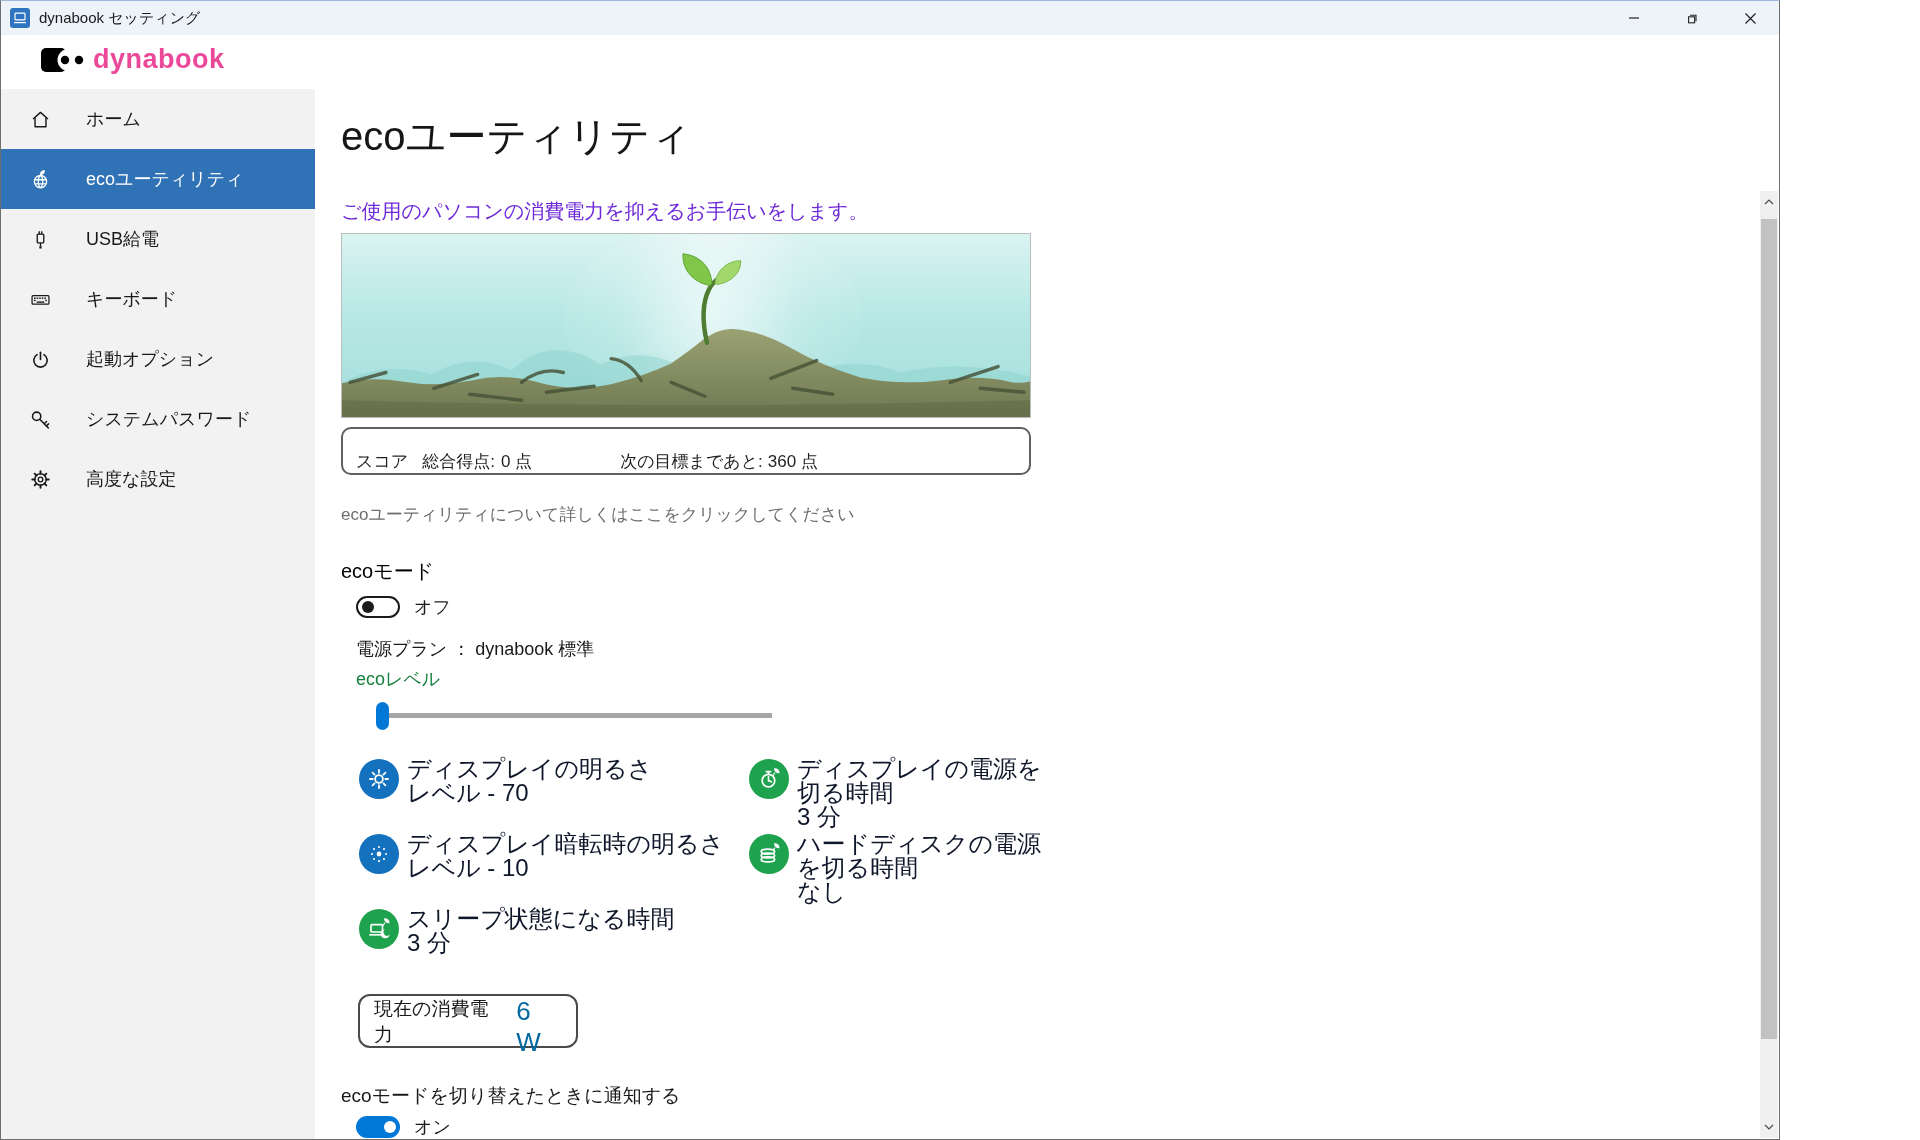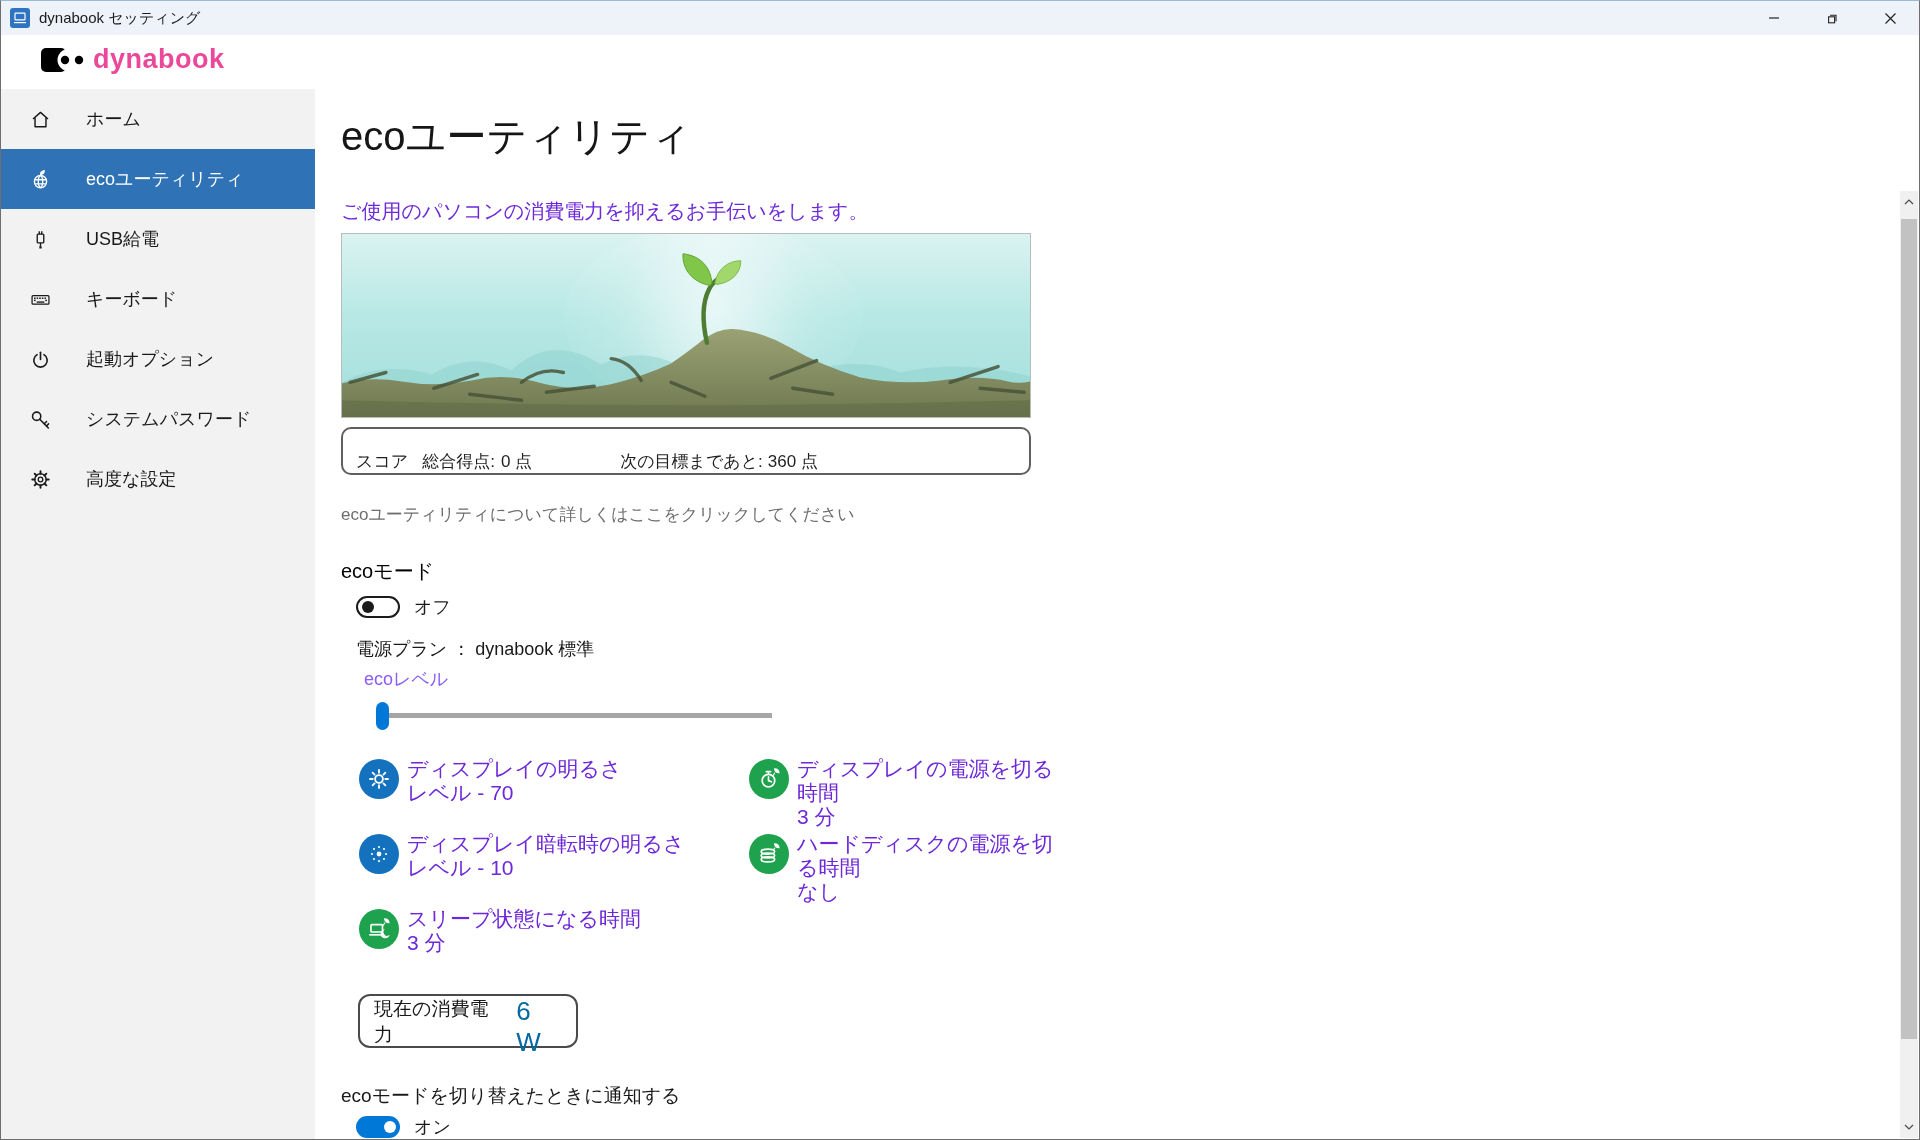--- a/index.html
+++ b/index.html
@@ -1,18 +1,18 @@
 <!DOCTYPE html>
 <html><head>
 <meta charset="utf-8">
 <style>
   * { margin:0; padding:0; box-sizing:border-box; }
   html,body { width:1920px; height:1140px; overflow:hidden; }
   body { font-family:"Liberation Sans","DejaVu Sans",sans-serif; background:#fff; color:#1d1d1d; }
-  .window { position:relative; width:1920px; height:1140px; background:#fff; overflow:hidden;
+  .window { position:relative; width:1780px; height:1140px; background:#fff; overflow:hidden;
             border:1px solid #6e6e6e; border-top-color:#9db8d9; }
 
   
   .titlebar { position:absolute; left:0; top:0; width:100%; height:34px; background:#eef2f9;
               display:flex; align-items:center; }
   .app-icon { width:20px; height:20px; margin-left:9px; border-radius:3px; background:#2f74c0;
               display:flex; align-items:center; justify-content:center; }
   .title-text { font-size:15px; margin-left:9px; color:#1b1b1b; }
   .winbtns { position:absolute; right:0; top:0; height:34px; display:flex; }
   .winbtn { width:58px; height:34px; display:flex; align-items:center; justify-content:center; }
@@ -52,34 +52,34 @@
 
   .toggle-row { margin-top:9px; margin-left:15px; display:flex; align-items:center; height:26px; }
   .toggle { position:relative; width:44px; height:22px; border-radius:11px; }
   .toggle.off { border:2px solid #1b1b1b; background:#fff; }
   .toggle.off .knob { position:absolute; left:4px; top:3px; width:12px; height:12px; border-radius:50%; background:#1b1b1b; }
   .toggle.on { background:#0078d7; }
   .toggle.on .knob { position:absolute; right:4px; top:5px; width:12px; height:12px; border-radius:50%; background:#fff; }
   .toggle-label { margin-left:14px; font-size:18px; color:#191919; }
 
   .plan-line { margin-top:16px; margin-left:15px; font-size:18px; line-height:26px; color:#191919; }
-  .level-line { margin-top:4px; margin-left:23px; font-size:18px; line-height:26px; color:#8b5cf6; }
+  .level-line { margin-top:4px; margin-left:15px; font-size:18px; line-height:26px; color:#15803d; }
 
   .slider { position:relative; margin-top:9px; margin-left:35px; width:400px; height:30px; }
   .slider .track { position:absolute; left:0; top:12px; width:396px; height:5px; background:#a6a6a6; }
   .slider .thumb { position:absolute; left:0; top:1px; width:13px; height:28px; border-radius:7px; background:#0078d7; }
 
   .status-grid { margin-top:28px; margin-left:18px; width:700px; display:grid;
                  grid-template-columns:390px auto; grid-auto-rows:75px; }
   .status-item { display:flex; align-items:flex-start; }
   .status-ic { width:40px; height:40px; border-radius:50%; flex:0 0 40px;
                display:flex; align-items:center; justify-content:center; }
   .status-ic.blue { background:#1371bd; }
   .status-ic.green { background:#1fa24d; }
-  .status-txt { margin-left:8px; margin-top:-2px; font-size:21px; line-height:24px; color:#6d28d9; }
+  .status-txt { margin-left:8px; margin-top:-2px; font-size:24px; line-height:24px; color:#0f172a; }
 
   .power-box { margin-top:10px; margin-left:17px; width:220px; height:54px; border:2px solid #4a4a4a;
                border-radius:12px; display:flex; align-items:flex-start; padding:0 14px; }
   .power-label { font-size:19px; color:#191919; }
   .power-value { font-size:26px; color:#0369a1; margin-left:10px; }
 
   .notify-label { margin-top:35px; font-size:19px; line-height:26px; color:#191919; }
 
   
   .scrollbar { position:absolute; right:1px; top:190px; bottom:1px; width:18px; background:#f0f0f0; }

